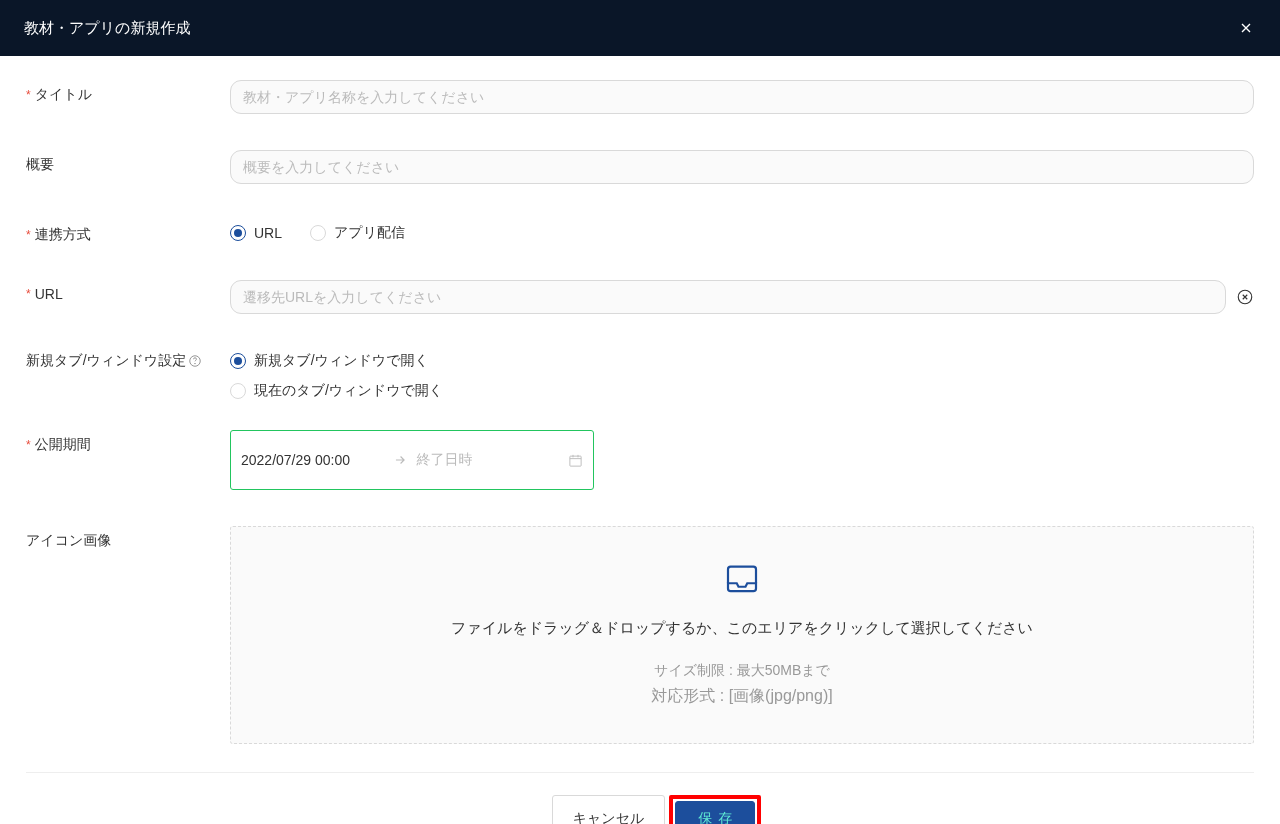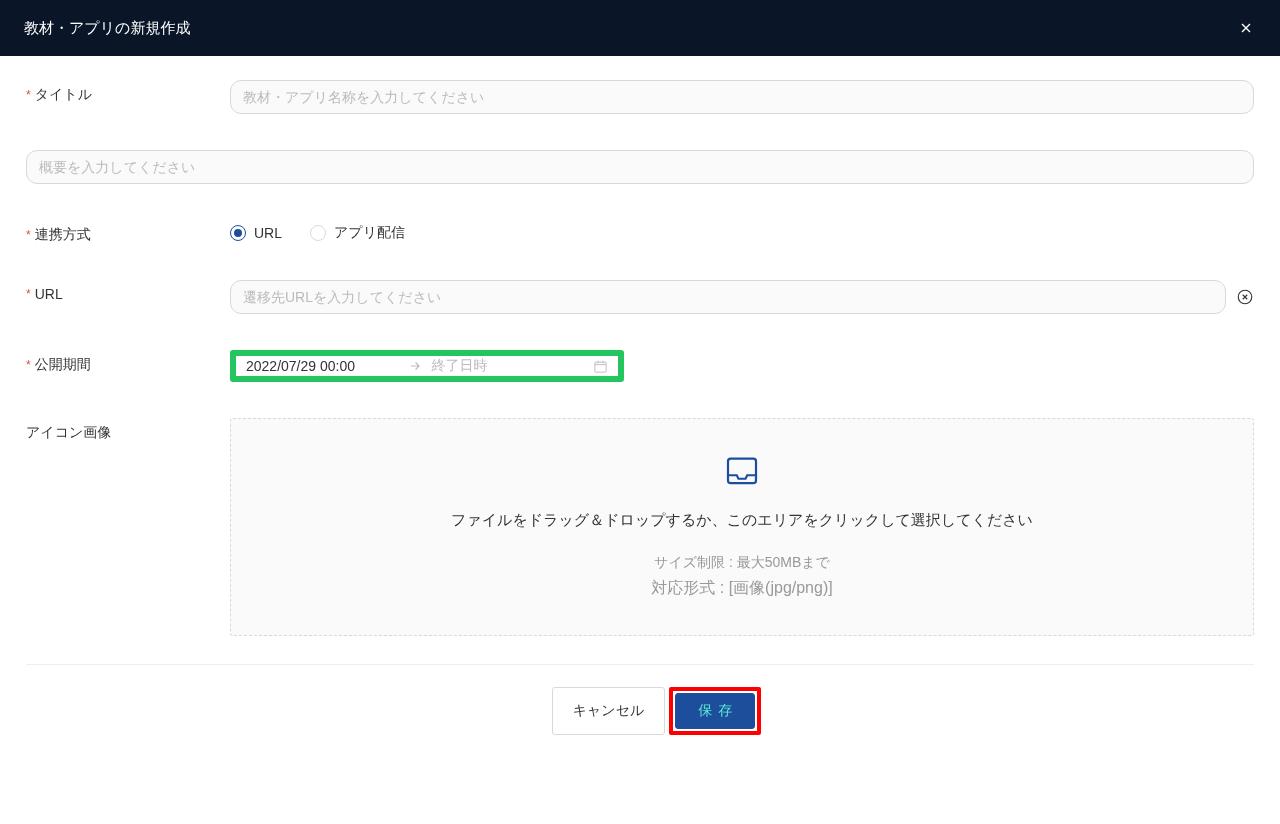--- a/index.html
+++ b/index.html
@@ -146,24 +146,24 @@
       margin-left: 2px;
       vertical-align: middle;
     }
     .help-icon svg {
       width: 14px;
       height: 14px;
     }
     .date-range {
       display: flex;
       align-items: center;
-      border: 6px solid #22c55e;
+      border: 1px solid #22c55e;
       border-radius: 3px;
-      padding: 1px 10px;
-      width: 394px;
+      padding: 20px 10px;
+      width: 364px;
       background: #fff;
       gap: 10px;
     }
     .date-start {
       color: #333;
       flex: 1;
     }
     .date-arrow {
       color: #bbb;
       display: flex;
@@ -266,20 +266,23 @@
     <div class="form-label">
       <span class="req">*</span>
       <span>タイトル</span>
     </div>
     <div class="form-control">
       <input type="text" class="text-input" placeholder="教材・アプリ名称を入力してください" style="">
     </div>
   </div>
 
   <div class="form-row">
+    <div class="form-label">
+      <span>概要</span>
+    </div>
     <div class="form-control">
       <input type="text" class="text-input" placeholder="概要を入力してください" style="">
     </div>
   </div>
 
   <div class="form-row">
     <div class="form-label">
       <span class="req">*</span>
       <span>連携方式</span>
     </div>
@@ -306,20 +309,44 @@
       <input type="text" class="text-input" placeholder="遷移先URLを入力してください" style="">
       <div class="clear-icon">
         <svg viewBox="0 0 24 24" fill="none" stroke="#333" stroke-width="1.5">
           <circle cx="12" cy="12" r="9"></circle>
           <path d="M15 9l-6 6M9 9l6 6"></path>
         </svg>
       </div>
     </div>
   </div>
 
+  <div class="form-row radio-vertical">
+    <div class="form-label" style="padding-top:2px;">
+      <span>新規タブ/ウィンドウ設定</span>
+      <span class="help-icon">
+        <svg viewBox="0 0 24 24" fill="none" stroke="#888" stroke-width="1.5">
+          <circle cx="12" cy="12" r="9"></circle>
+          <path d="M9.5 9a2.5 2.5 0 015 0c0 1.5-2.5 2-2.5 3.5"></path>
+          <circle cx="12" cy="16.5" r="0.5" fill="#888"></circle>
+        </svg>
+      </span>
+    </div>
+    <div class="form-control">
+      <div class="radio-group-vertical">
+        <div class="radio-item">
+          <div class="radio-circle checked"></div>
+          <span class="radio-label">新規タブ/ウィンドウで開く</span>
+        </div>
+        <div class="radio-item">
+          <div class="radio-circle"></div>
+          <span class="radio-label">現在のタブ/ウィンドウで開く</span>
+        </div>
+      </div>
+    </div>
+  </div>
 
   <div class="form-row">
     <div class="form-label">
       <span class="req">*</span>
       <span>公開期間</span>
     </div>
     <div class="form-control">
       <div class="date-range">
         <span class="date-start">2022/07/29 00:00</span>
         <span class="date-arrow">

